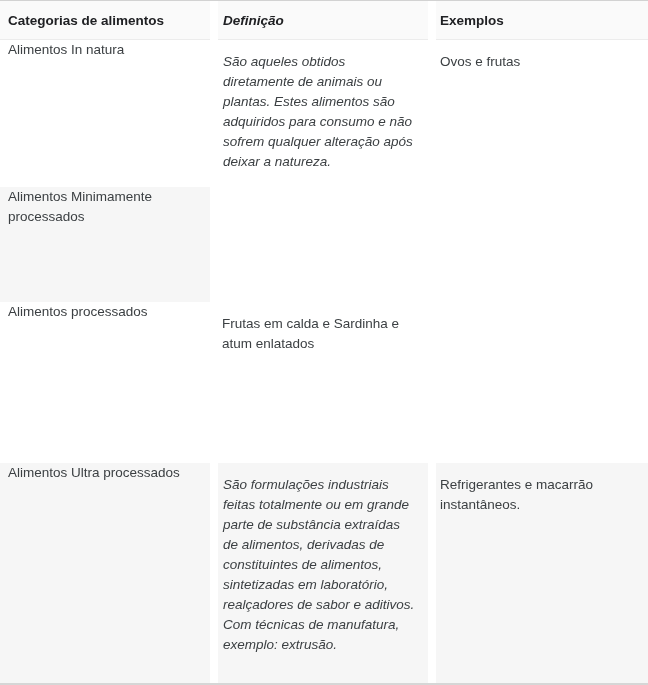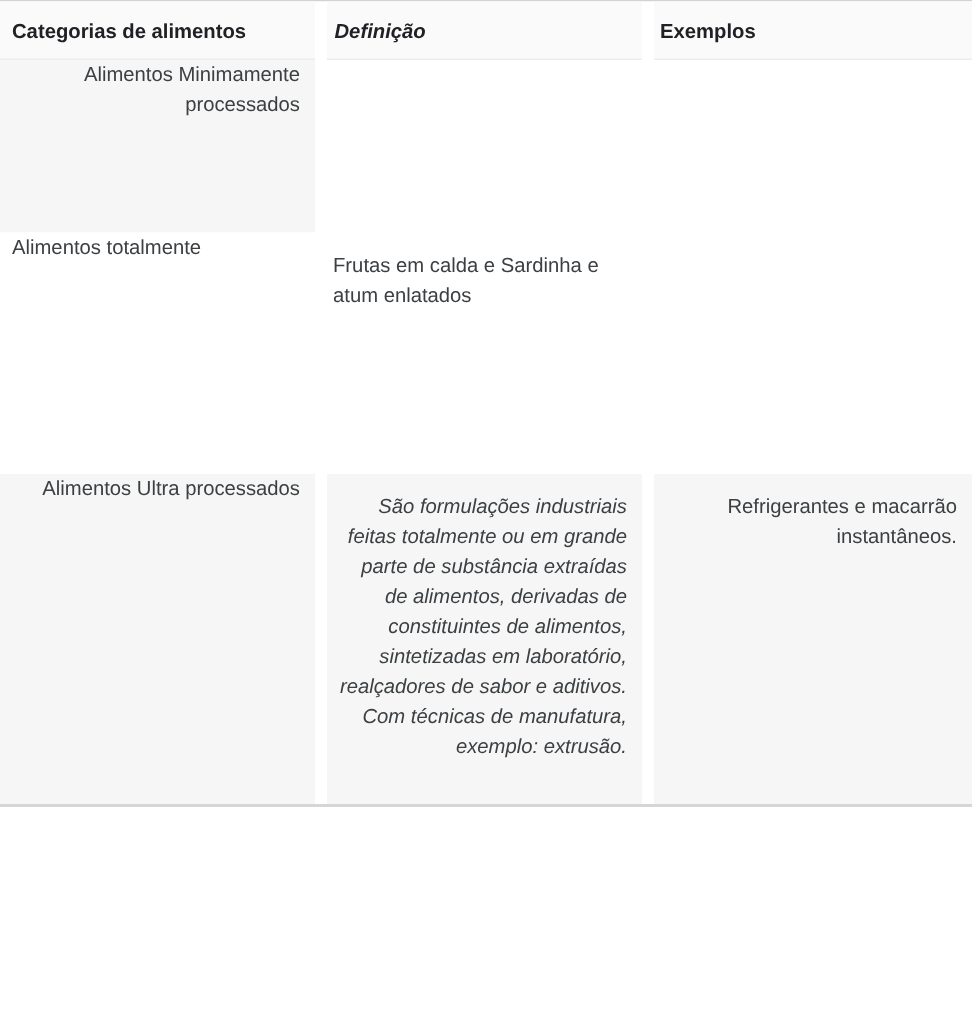--- a/index.html
+++ b/index.html
@@ -38,41 +38,46 @@
     padding-top: 10px;
     padding-bottom: 8px;
     font-weight: bold;
     color: #202124;
     font-size: 13.5px;
   }
   .r0 { min-height: 147px; }
   .r1 { min-height: 115px; }
   .r2 { min-height: 161px; }
   .r3 { min-height: 220px; }
-  .striped .cell { background: #f6f6f6; text-align: right; }
+  .striped .cell { background: #f6f6f6; }
 </style>
 </head>
 <body>
 
 <div class="page">
   <div class="table">
 
     <div class="trow thead">
       <div class="cell c1">Categorias de alimentos</div>
       <div class="cell c2">Definição</div>
       <div class="cell c3">Exemplos</div>
     </div>
 
+    <div class="trow r0">
+      <div class="cell c1">Alimentos In natura</div>
+      <div class="cell c2">São aqueles obtidos diretamente de animais ou plantas. Estes alimentos são adquiridos para consumo e não sofrem qualquer alteração após deixar a natureza.</div>
+      <div class="cell c3">Ovos e frutas</div>
+    </div>
 
     <div class="trow r1 striped">
       <div class="cell c1">Alimentos Minimamente processados</div>
     </div>
 
     <div class="trow r2">
-      <div class="cell c1">Alimentos totalmente</div>
+      <div class="cell c1">Alimentos processados</div>
       <div class="cell c3">Frutas em calda e Sardinha e atum enlatados</div>
     </div>
 
     <div class="trow r3 striped">
       <div class="cell c1">Alimentos Ultra processados</div>
       <div class="cell c2">São formulações industriais feitas totalmente ou em grande parte de substância extraídas de alimentos, derivadas de constituintes de alimentos, sintetizadas em laboratório, realçadores de sabor e aditivos. Com técnicas de manufatura, exemplo: extrusão.</div>
       <div class="cell c3">Refrigerantes e macarrão instantâneos.</div>
     </div>
 
   </div>

